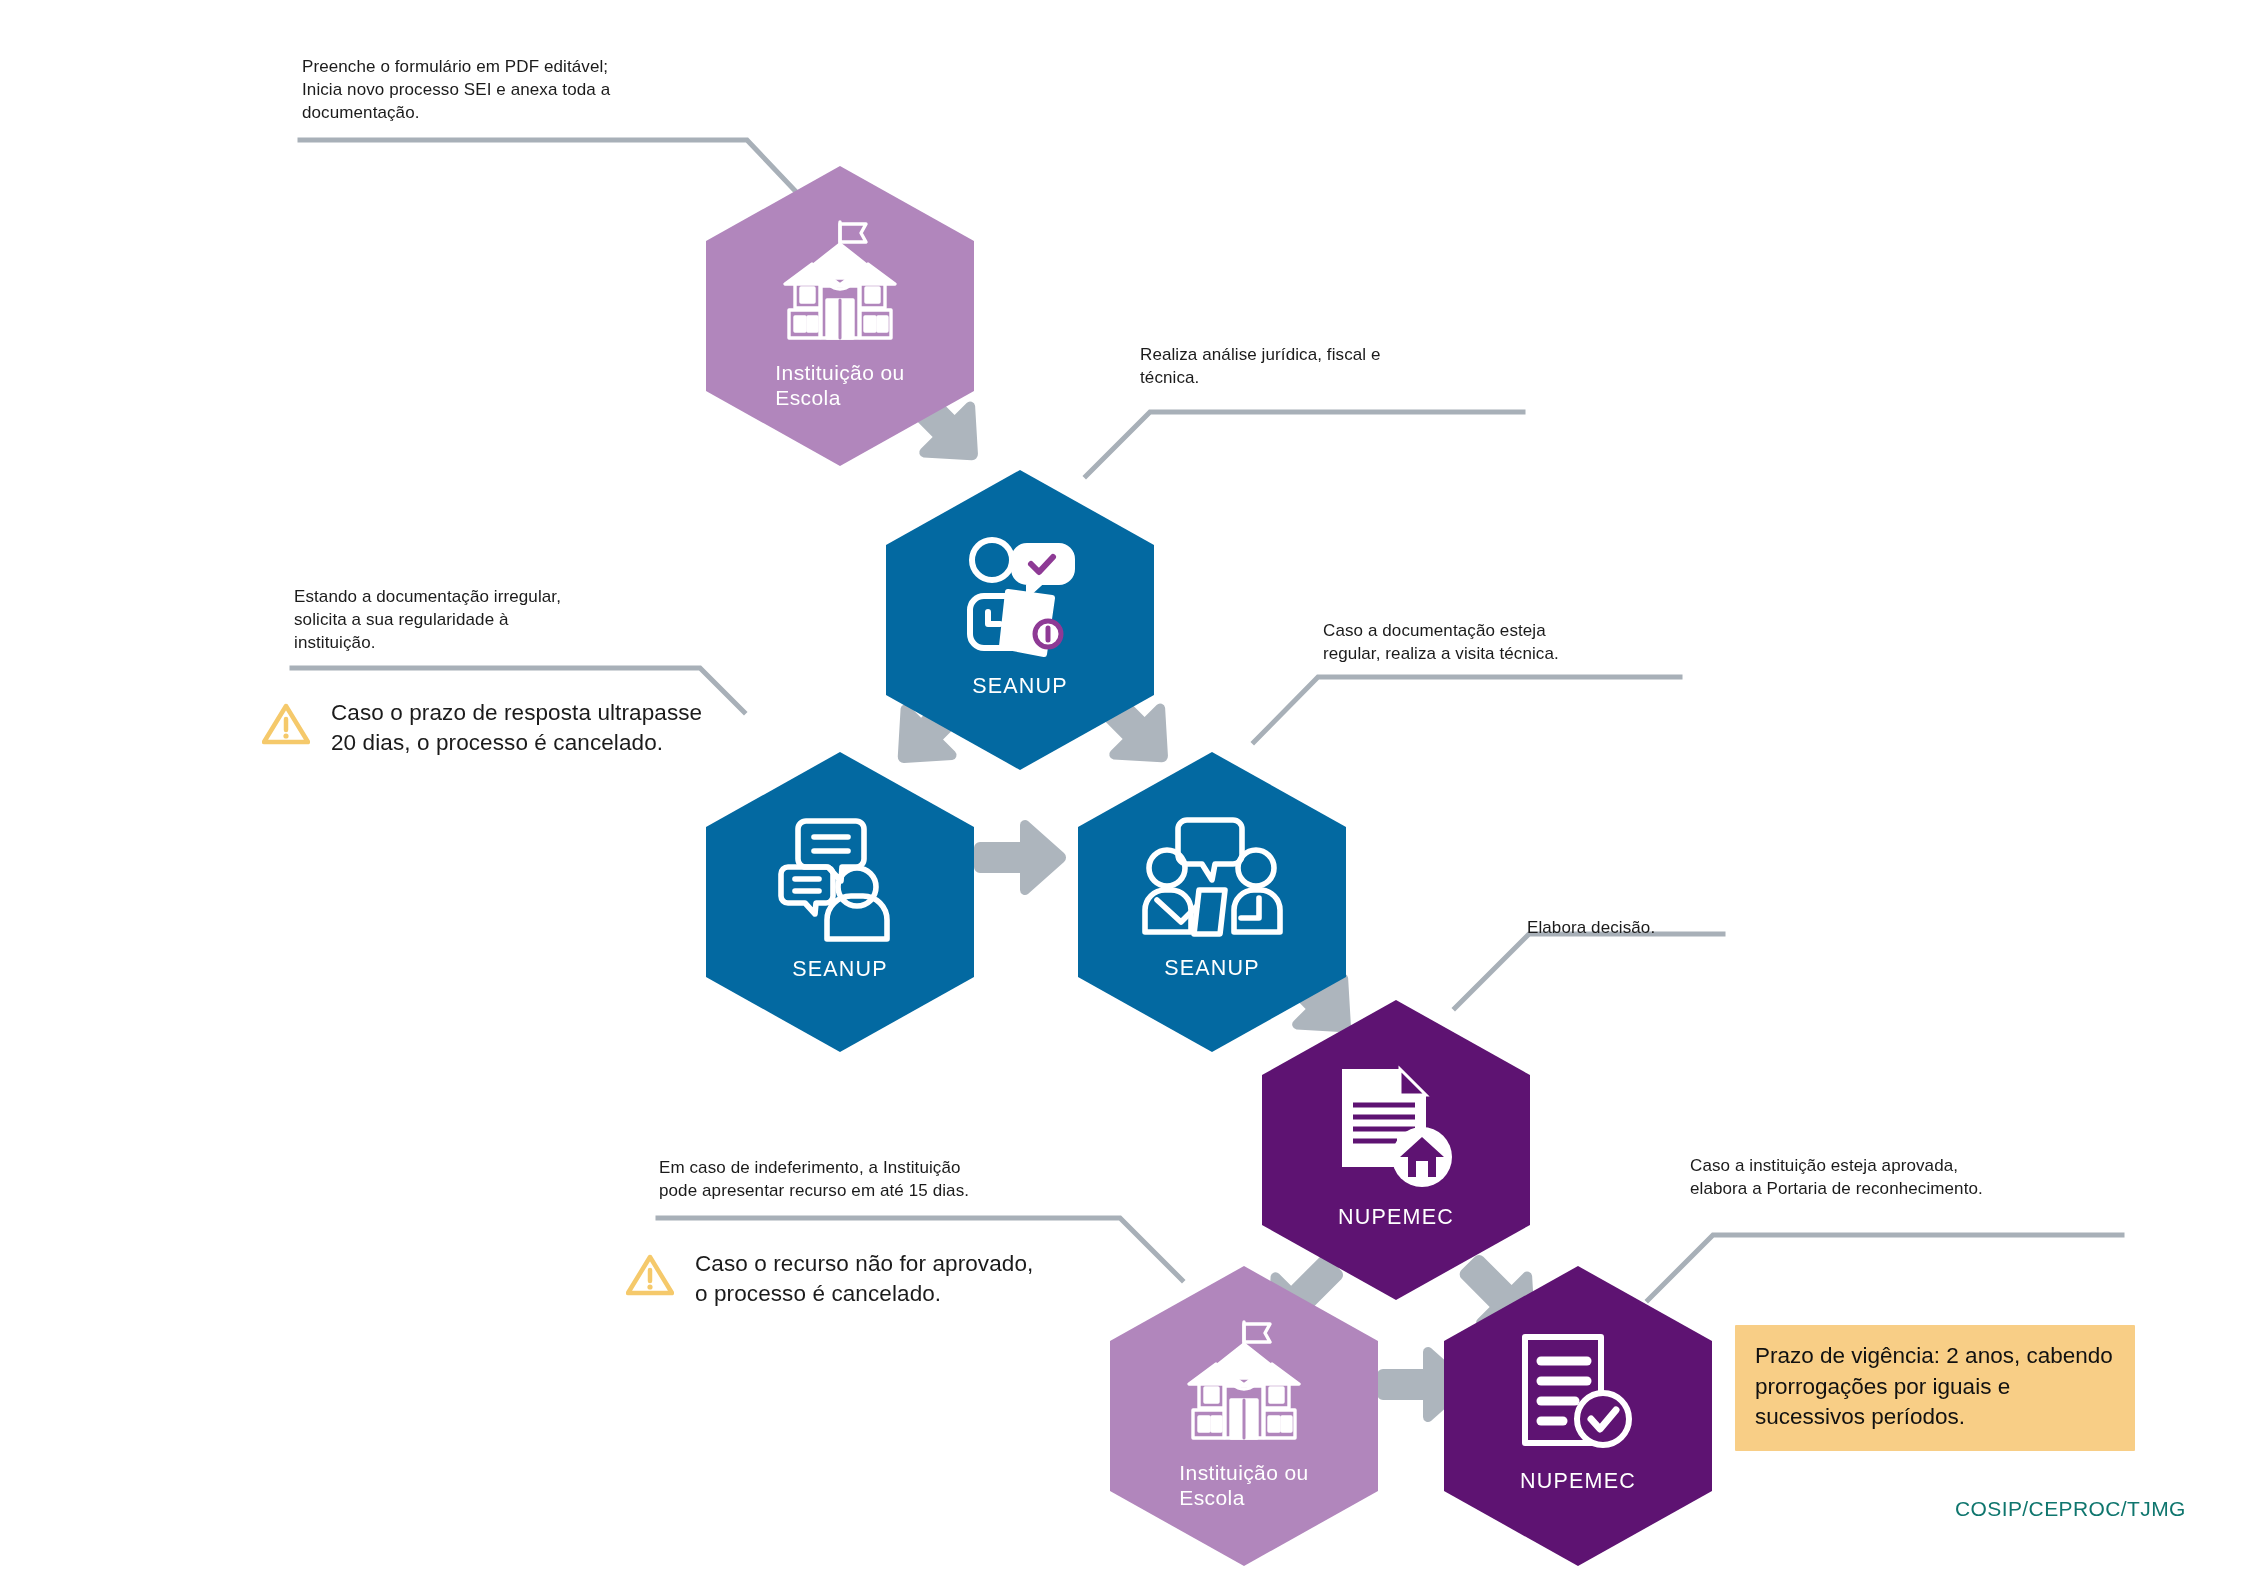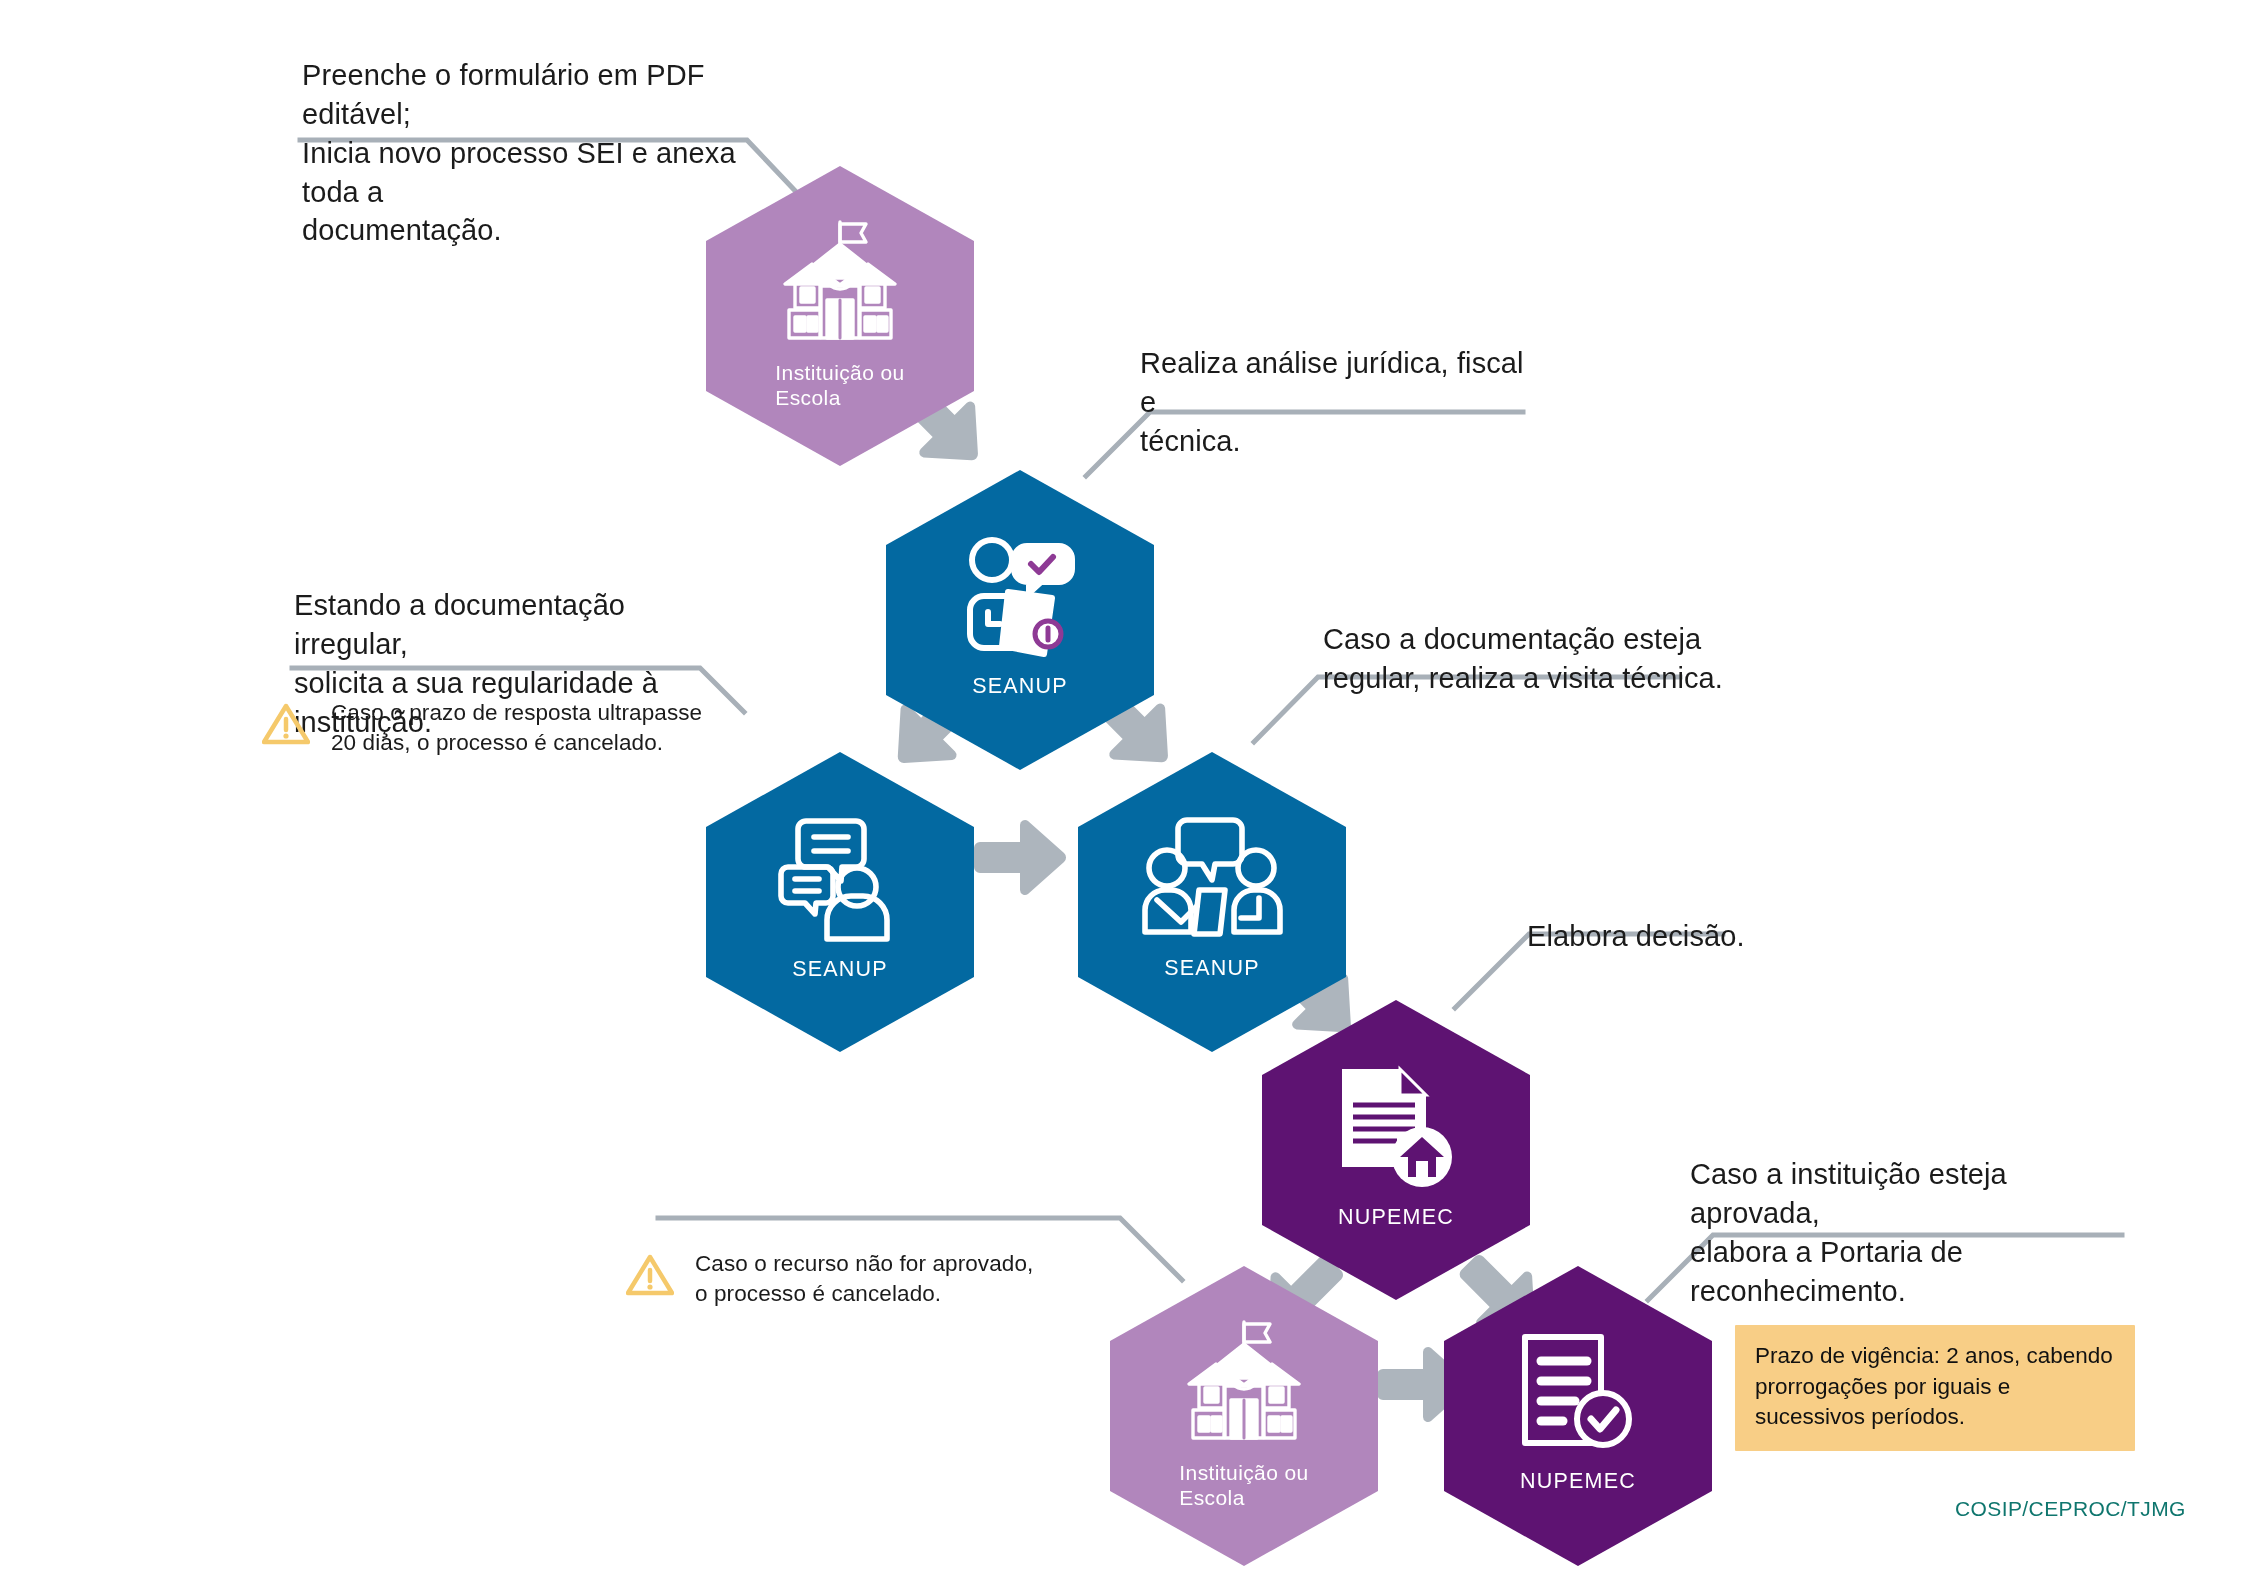--- a/index.html
+++ b/index.html
@@ -32,21 +32,21 @@
     line-height: 1.2;
     letter-spacing: .4px;
     margin-top: 10px;
     white-space: pre-line;
   }
   .hex .hex-label.caps { font-size: 21.5px; letter-spacing: 1.2px; }
 
   
   .note {
     position: absolute;
-    font-size: 29px;
+    font-size: 17px;
     line-height: 1.34;
     color: #1b1b1b;
     white-space: pre-line;
     letter-spacing: .1px;
   }
   .warn {
     position: absolute;
     display: flex; align-items: center; gap: 21px;
   }
   .warn .wtxt {
@@ -339,20 +339,22 @@
 
   <div class="note" style="left:294px; top:586px; width:430px;">Estando a documentação irregular,
 solicita a sua regularidade à
 instituição.</div>
 
   <div class="note" style="left:1323px; top:620px; width:400px;">Caso a documentação esteja
 regular, realiza a visita técnica.</div>
 
   <div class="note" style="left:1527px; top:917px; width:280px;">Elabora decisão.</div>
 
+  <div class="note" style="left:659px; top:1157px; width:470px;">Em caso de indeferimento, a Instituição
+pode apresentar recurso em até 15 dias.</div>
 
   <div class="note" style="left:1690px; top:1155px; width:450px;">Caso a instituição esteja aprovada,
 elabora a Portaria de reconhecimento.</div>
 
   <div class="warn" style="left:262px; top:694px; width:470px;">
     <span>
       <svg width="48" height="44" viewBox="0 0 48 44">
         <path d="M24 4 L46 40 H2 Z" fill="none" stroke="#F5C96B" stroke-width="4.5" stroke-linejoin="round"></path>
         <path d="M24 17 v11" stroke="#F5C96B" stroke-width="4.5" stroke-linecap="round"></path>
         <circle cx="24" cy="34" r="2.6" fill="#F5C96B"></circle>

